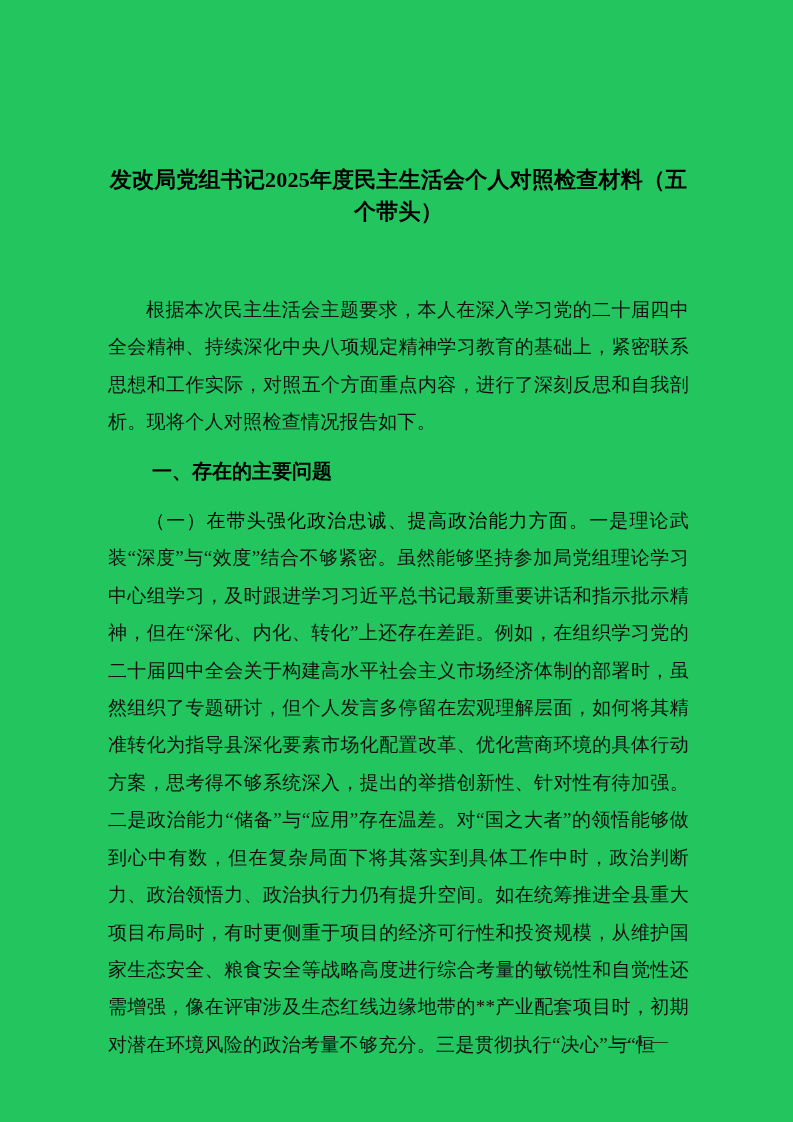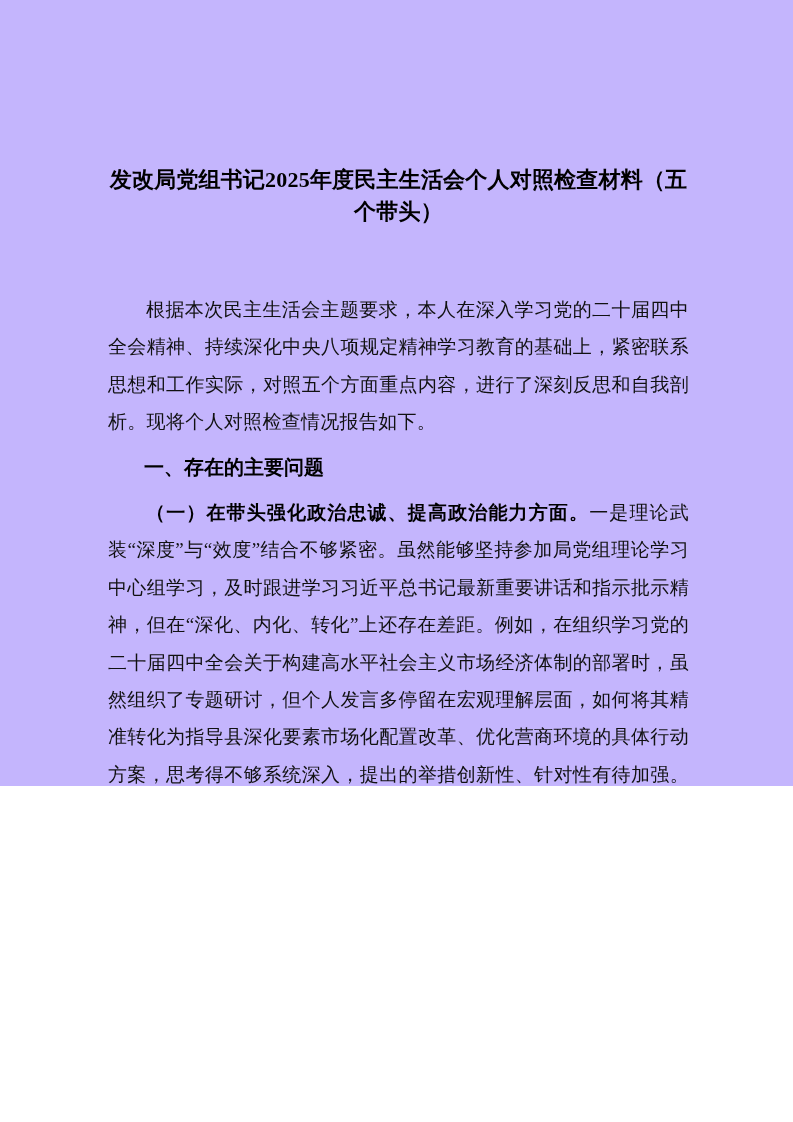--- a/index.html
+++ b/index.html
@@ -3,22 +3,22 @@
 <meta charset="utf-8">
 <style>
   html, body {
     margin: 0;
     padding: 0;
     background: #ffffff;
   }
   .page {
     position: relative;
     width: 793px;
-    height: 786px;
-    background: #c4b5fd;
+    height: 1122px;
+    background: #22c55e;
     overflow: hidden;
     font-family: "Liberation Serif", "DejaVu Serif", serif;
     color: #111111;
     box-sizing: border-box;
   }
   .content {
     position: absolute;
     left: 100px;
     top: 0;
     width: 597px;
@@ -35,30 +35,30 @@
   }
   .para {
     margin: 8px;
     font-size: 19px;
     line-height: 37.4px;
     letter-spacing: 0.3px;
     text-align: justify;
     text-indent: 2em;
   }
   .section-heading {
-    margin: 4px;
+    margin: 12px;
     font-size: 20px;
     line-height: 37.4px;
     font-weight: bold;
     font-family: "Liberation Sans", "DejaVu Sans", sans-serif;
     text-indent: 2em;
     color: #000000;
   }
   .lead {
-    font-weight: bold;
+    font-weight: normal;
     color: #000000;
   }
   .page-footer {
     position: absolute;
     top: 1030px;
     right: 124px;
     font-size: 17px;
     line-height: 22px;
     letter-spacing: 1px;
     color: #222222;

